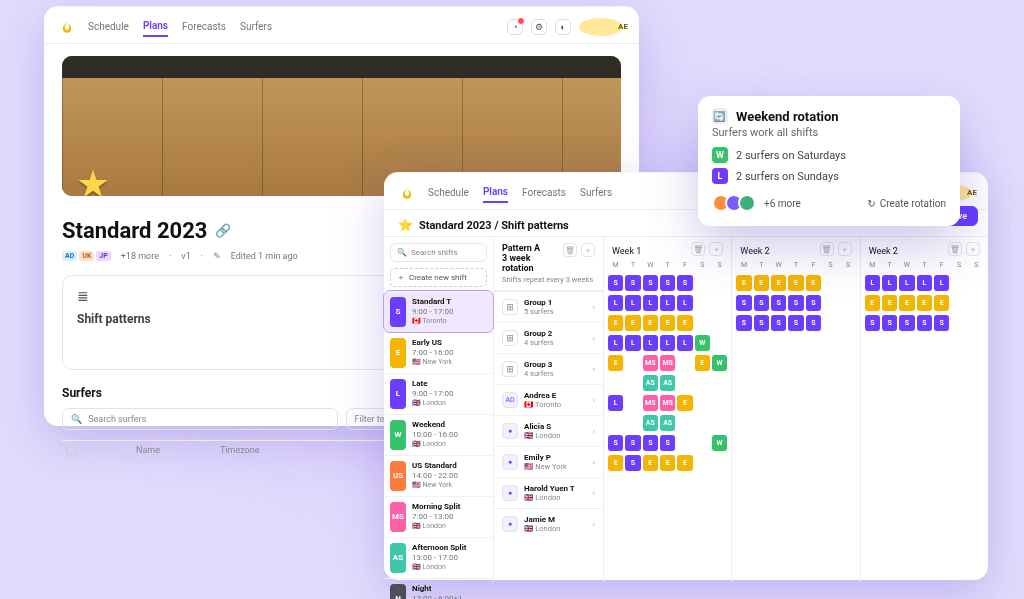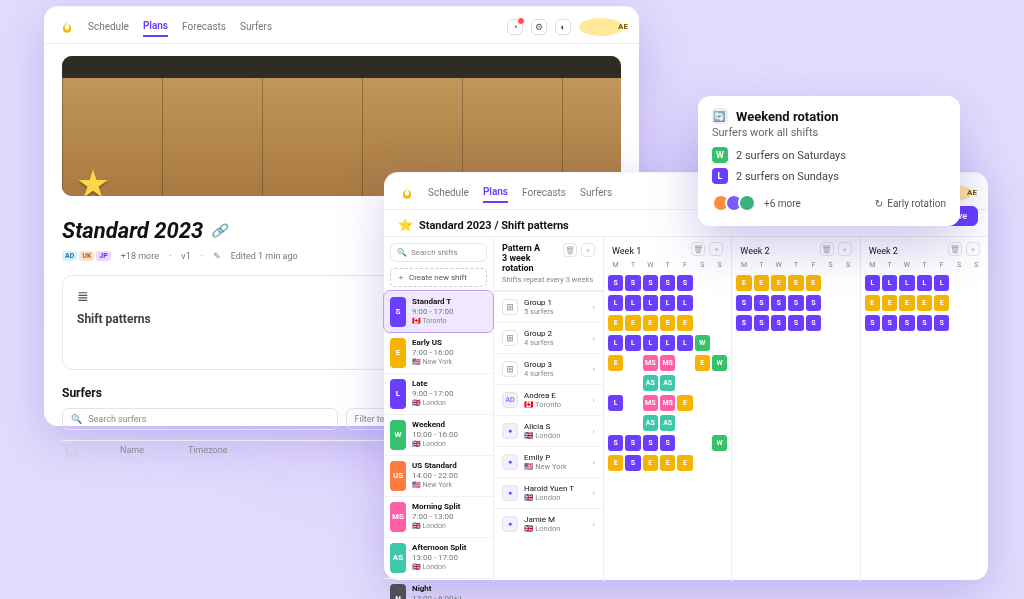--- a/index.html
+++ b/index.html
@@ -21,39 +21,39 @@
   
   #A { left: 44px; top: 6px; width: 595px; height: 420px; }
   #A .hero { margin: 12px 18px 0; height:140px; border-radius:10px; overflow:hidden; position:relative; background:linear-gradient(#555,#444);}
   #A .hero .lockers { position:absolute; inset:0;
       background:
         linear-gradient(#2f2b25 0 16%, transparent 16%),
         linear-gradient(90deg, rgba(0,0,0,.25) 0 1px, transparent 1px 100px) 0 0/100px 100%,
         linear-gradient(#c79a5e,#a87a41);
   }
   #A .hero .star { position:absolute; left:14px; bottom:-10px; font-size:38px; color:#ffd54a; text-shadow:0 2px 2px rgba(0,0,0,.3);}
-  #A .title-row { display:flex; align-items:center; gap:8px; padding:22px 18px 4px;font-style:italic; }
+  #A .title-row { display:flex; align-items:center; gap:8px; padding:22px 18px 4px; }
   #A .title-row h1 { font-size:22px; font-weight:700; color:#111;}
   #A .link-icon { font-size:13px; color:#888;}
   #A .meta { display:flex; align-items:center; gap:10px; padding: 4px 18px 14px; font-size:9px; color:#777;}
   #A .chips { display:flex; gap:2px;}
   #A .chip { padding:1px 3px; border-radius:3px; font-size:7px; font-weight:700;}
   #A .chip.ad{background:#d7f1ff;color:#1a73b7;}
   #A .chip.uk{background:#ffe2cc;color:#b85c12;}
   #A .chip.jp{background:#e9d9ff;color:#6134c9;}
   #A .cards { display:flex; gap:14px; padding: 0 18px;}
   #A .card { flex:1; border:1px solid #e6e6ec; border-radius:10px; padding:12px 14px; }
   #A .card .ci { font-size:14px; color:#555; margin-bottom:8px;}
   #A .card h3 { font-size:12px; font-weight:700; color:#404040; margin-bottom:21px;}
   #A .card p { font-size:9px; color:#888;}
   #A .surfers { padding: 16px 18px 0;}
   #A .surfers h3 { font-size:12px; font-weight:700; color:#111; margin-bottom:8px;}
   #A .surf-ctrl { display:flex; gap:8px; margin-bottom:10px;}
   #A .search, #A .filter { flex:1; border:1px solid #e3e3ea; border-radius:6px; padding:5px 8px; font-size:9px; color:#888; display:flex; align-items:center; gap:6px;}
-  #A .cols { display:flex; gap:44px; font-size:9px; color:#888; padding:4px 4px; border-top:1px solid #eee;}
+  #A .cols { display:flex; gap:60px; font-size:9px; color:#888; padding:4px 4px; border-top:1px solid #eee;}
   #A .cols .cb { width:10px;height:10px;border:1px solid #ccc;border-radius:3px;}
 
   
   #B { left: 384px; top: 172px; width: 604px; height: 408px; }
   #B .crumb { display:flex; align-items:center; gap:6px; padding:8px 14px 4px; font-size:11px; font-weight:700; color:#111;}
   #B .crumb .star{font-size:12px;}
   #B .body { display:flex; height: calc(100% - 62px); border-top:1px solid #eee;}
   #B .col-shifts { width:110px; border-right:1px solid #eee; display:flex; flex-direction:column;}
   #B .shift-search { margin:6px; border:1px solid #e6e6ec; border-radius:6px; padding:4px 6px; font-size:8px; color:#888; display:flex; align-items:center; gap:4px;}
   #B .create { margin:0 6px 4px; border:1px dashed #ccc; border-radius:5px; padding:3px 6px; font-size:8px; color:#555; display:flex; align-items:center; gap:4px;}
@@ -66,21 +66,21 @@
   .c-purple{background:#6a3dff;} .c-yellow{background:#f5b400;} .c-green{background:#35c26b;} .c-orange{background:#ff7b3d;} .c-pink{background:#ff5fa7;} .c-grey{background:#4b4f58;} .c-teal{background:#3ec7a8;}
 
   #B .col-groups { width:110px; border-right:1px solid #eee;}
   #B .pattern-head { padding:6px 8px; border-bottom:1px solid #eee;}
   #B .pattern-head .pa { font-size:9px; font-weight:700; color:#111;}
   #B .pattern-head .sub { font-size:9px; color:#111; font-weight:700;}
   #B .pattern-head .note { font-size:7.5px; color:#888; margin-top:2px;}
   #B .pattern-head .icons { float:right; display:flex; gap:4px;}
   #B .group { display:flex; gap:6px; padding:6px 8px; font-size:8px; border-top:1px solid #f2f2f5; align-items:center;}
   #B .group .gicon { width:16px;height:16px;border:1px solid #e3e3ea;border-radius:4px;display:flex;align-items:center;justify-content:center;font-size:9px;color:#888;}
-  #B .group .gname { font-weight:400;color:#111;}
+  #B .group .gname { font-weight:700;color:#111;}
   #B .group .gsub { color:#888; font-size:7.5px;}
   #B .group .chev { margin-left:auto;color:#aaa;font-size:8px;}
 
   #B .col-weeks { flex:1; overflow:hidden; display:flex;}
   #B .wk { flex:1; border-right:1px solid #eee; min-width:0;}
   #B .wk:last-child{border-right:none;}
   #B .wk-head { padding:5px 8px; display:flex; align-items:flex-end; justify-content:space-between; font-size:9px; font-weight:400; color:#111;}
   #B .wk-head .icons { display:flex; gap:4px;}
   #B .days { display:grid; grid-template-columns:repeat(7,1fr); padding:0 4px 4px; font-size:7px; color:#888; text-align:center; gap:2px;}
   #B .row { display:grid; grid-template-columns:repeat(7, 1fr); gap:2px; padding:2px 4px; min-height:18px;}
@@ -591,16 +591,16 @@
     </div>
   <div class="foot">
     <div class="avstack">
       <div class="av av1"></div>
         <div class="av av2"></div>
         <div class="av av3"></div>
     </div>
     <span>+6 more</span>
     <span style="margin-left:auto;display:flex;align-items:center;gap:4px;">
         <span>↻</span>
-        <span>Early rotation</span>
+        <span>Create rotation</span>
       </span>
   </div>
 </div>
 
 </body></html>

